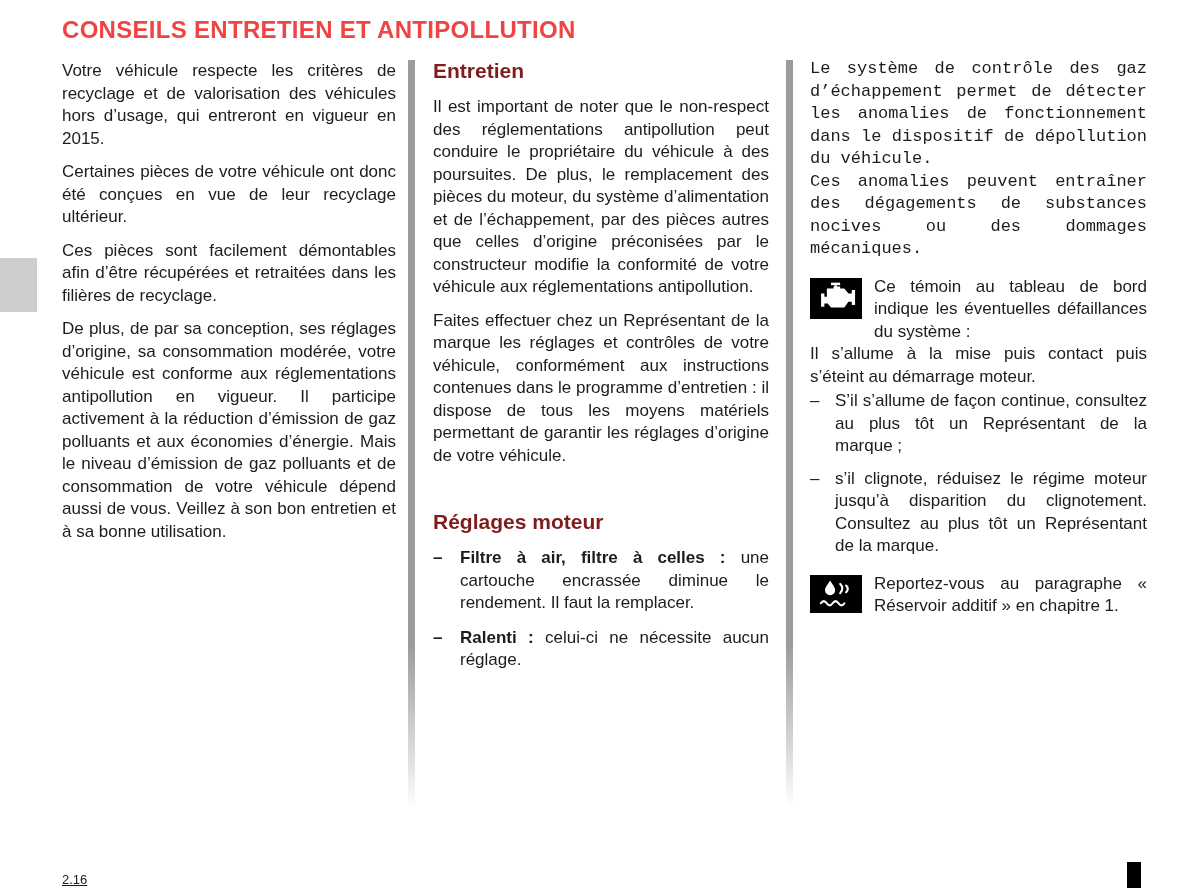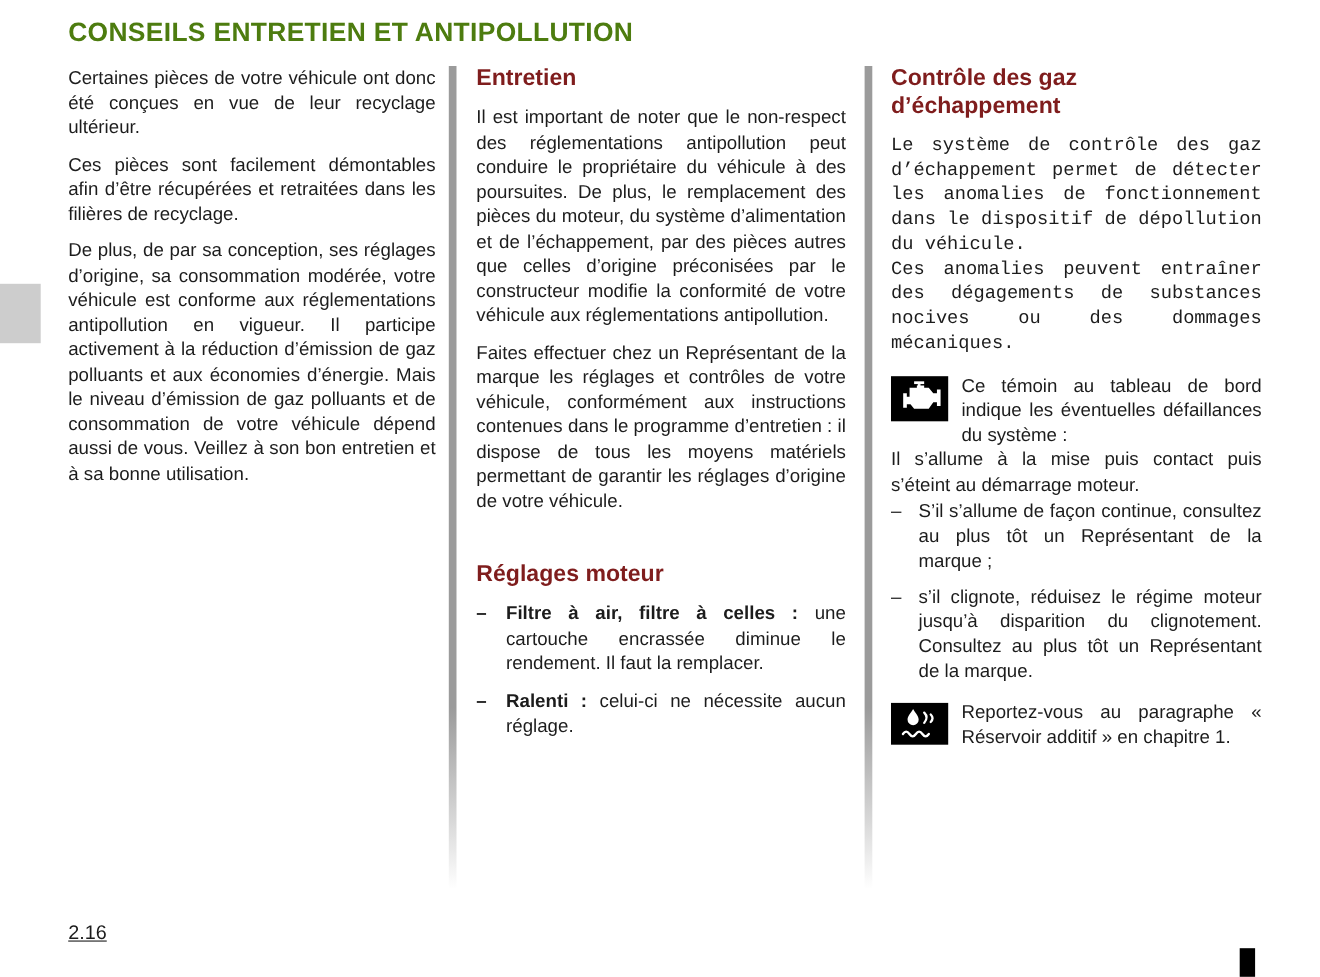--- a/index.html
+++ b/index.html
@@ -8,21 +8,21 @@
     background: #ffffff;
     font-family: "Liberation Sans", sans-serif;
     color: #1c1c1c;
     position: relative;
     overflow: hidden;
   }
   .page { position: absolute; inset: 0; background: #fff; }
 
   .title {
     position: absolute; left: 62px; top: 16px; margin: 0;
-    font-size: 24px; font-weight: bold; color: #4d7c0f;
+    font-size: 24px; font-weight: bold; color: #ef4444;
     letter-spacing: 0.3px;
   }
 
   .tab-marker {
     position: absolute; left: 0; top: 258px;
     width: 37px; height: 54px; background: #cdcdcd;
   }
 
   .col {
     position: absolute; top: 58px;
@@ -62,33 +62,34 @@
   .icon-note::after { content: ""; display: block; clear: none; }
   .icon-box {
     float: left; background: #000;
     display: flex; align-items: center; justify-content: center;
     margin: 2px 12px 4px 0;
   }
   .icon-box.engine   { width: 52px; height: 41px; }
   .icon-box.additive { width: 52px; height: 38px; }
   .block { display: block; }
 
-  .page-number { position: absolute; left: 62px; top: 838px; font-size: 18px; text-decoration: underline; }
+  .page-number { position: absolute; left: 62px; top: 872px; font-size: 13px; text-decoration: underline; }
   .print-mark  { position: absolute; left: 1127px; top: 862px; width: 14px; height: 26px; background: #000; }
 </style>
 </head>
 <body>
 
 <div class="page">
 
   <h1 class="title">CONSEILS ENTRETIEN ET ANTIPOLLUTION</h1>
 
   <div class="tab-marker"></div>
 
   <div class="col col1">
+    <p>Votre véhicule respecte les critères de recyclage et de valorisation des véhicules hors d’usage, qui entreront en vigueur en 2015.</p>
     <p>Certaines pièces de votre véhicule ont donc été conçues en vue de leur recyclage ultérieur.</p>
     <p>Ces pièces sont facilement démontables afin d’être récupérées et retraitées dans les filières de recyclage.</p>
     <p>De plus, de par sa conception, ses réglages d’origine, sa consommation modérée, votre véhicule est conforme aux réglementations antipollution en vigueur. Il participe activement à la réduction d’émission de gaz polluants et aux économies d’énergie. Mais le niveau d’émission de gaz polluants et de consommation de votre véhicule dépend aussi de vous. Veillez à son bon entretien et à sa bonne utilisation.</p>
   </div>
 
   <div class="divider d1"></div>
 
   <div class="col col2">
     <h2>Entretien</h2>
     <p>Il est important de noter que le non-respect des réglementations antipollution peut conduire le propriétaire du véhicule à des poursuites. De plus, le remplacement des pièces du moteur, du système d’alimentation et de l’échappement, par des pièces autres que celles d’origine préconisées par le constructeur modifie la conformité de votre véhicule aux réglementations antipollution.</p>
@@ -105,22 +106,20 @@
     <div class="li">
       <span class="dash">–</span>
       <span class="li-text"><span class="bold">Ralenti :</span>
         <span>celui-ci ne nécessite aucun réglage.</span></span>
     </div>
   </div>
 
   <div class="divider d2"></div>
 
   <div class="col col3">
-    <h2 class="multiline">Contrôle des gaz
-d’échappement</h2>
     <p class="tight">Le système de contrôle des gaz d’échappement permet de détecter les anomalies de fonctionnement dans le dispositif de dépollution du véhicule.</p>
     <p class="tight">Ces anomalies peuvent entraîner des dégagements de substances nocives ou des dommages mécaniques.</p>
 
     <div class="icon-note">
       <span class="icon-box engine">
         <svg width="44" height="34" viewBox="0 0 52 41" aria-hidden="true">
           <g fill="#ffffff">
             <rect x="20" y="2" width="11" height="3"></rect>
             <rect x="24" y="5" width="3" height="4"></rect>
             <path d="M15 9 L23 9 L23 6.5 L31 6.5 L31 9 L36 9 L41 15 L45 15 L45 11 L49 11 L49 29 L45 29 L45 25 L41 25 L36 32 L20 32 L16 27 L12 27 L12 31 L8 31 L8 15 L12 15 L12 19 L15 19 Z"></path>

